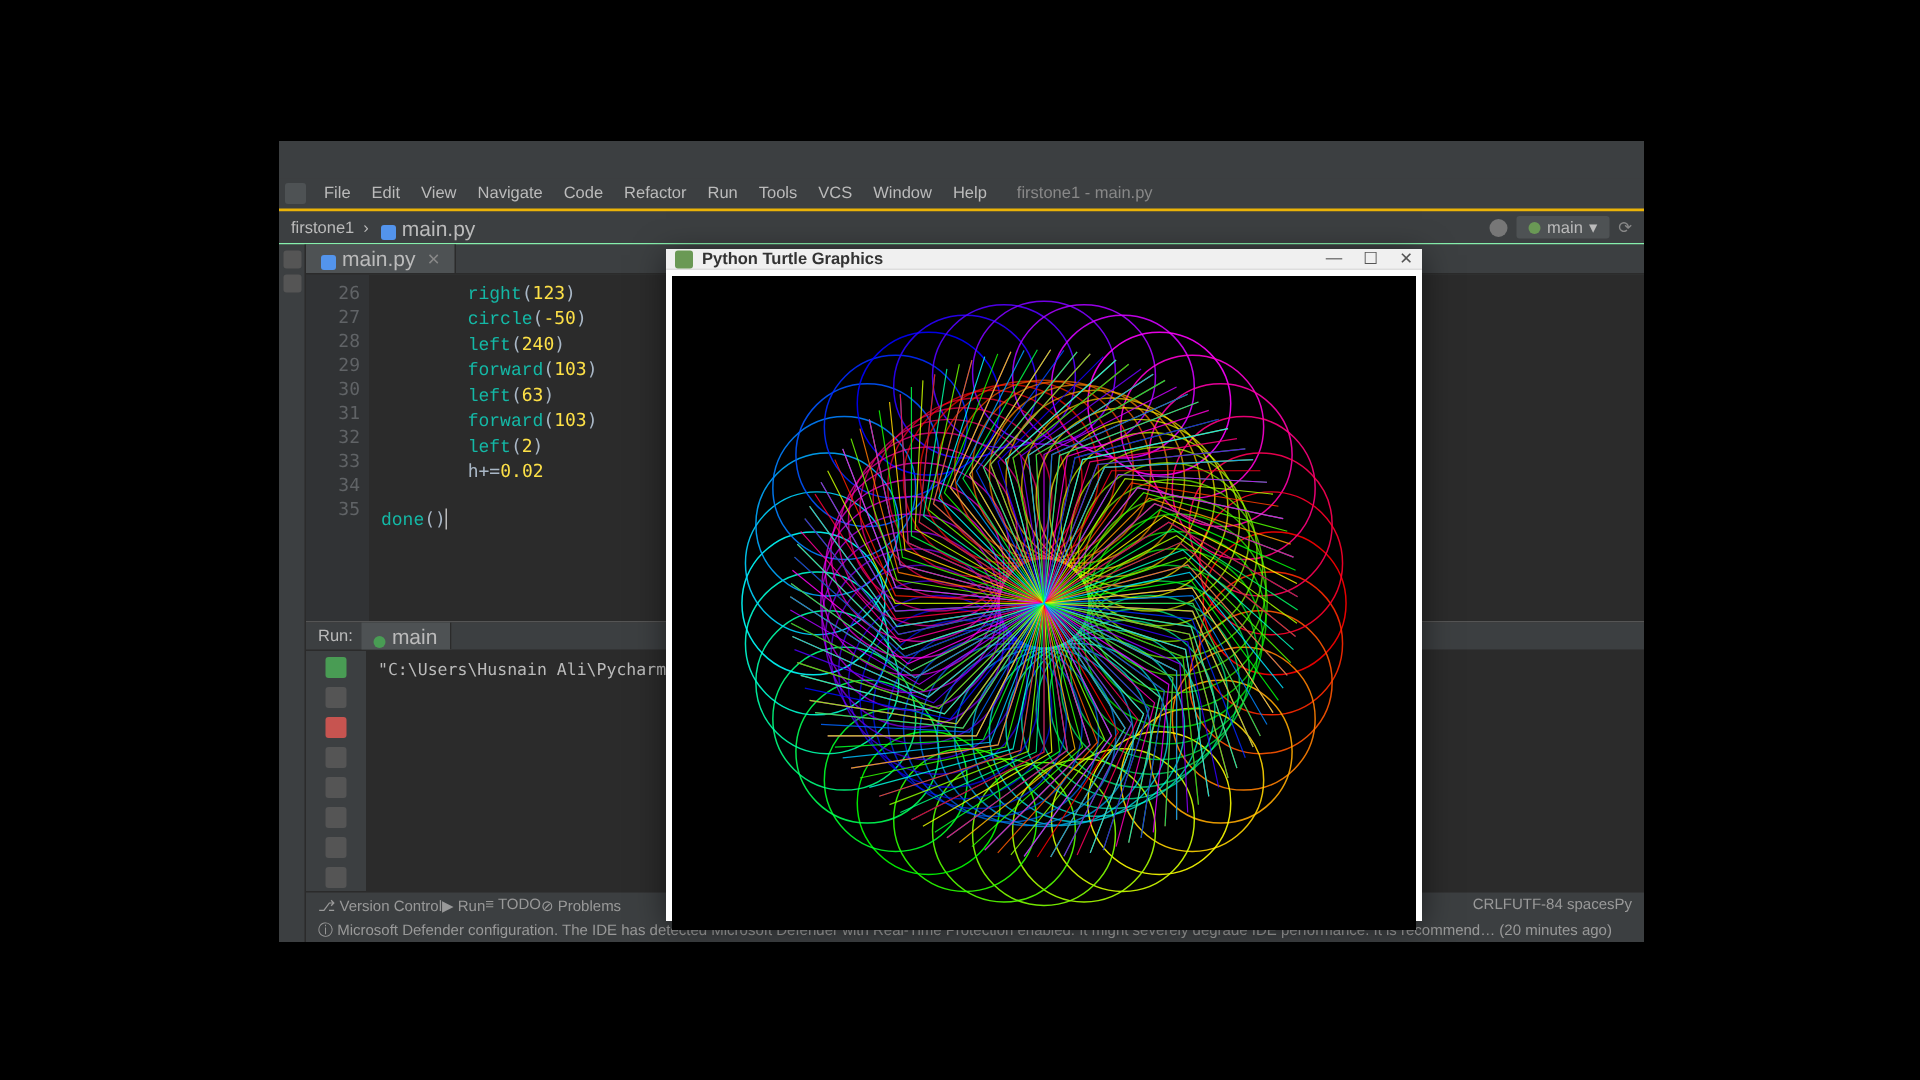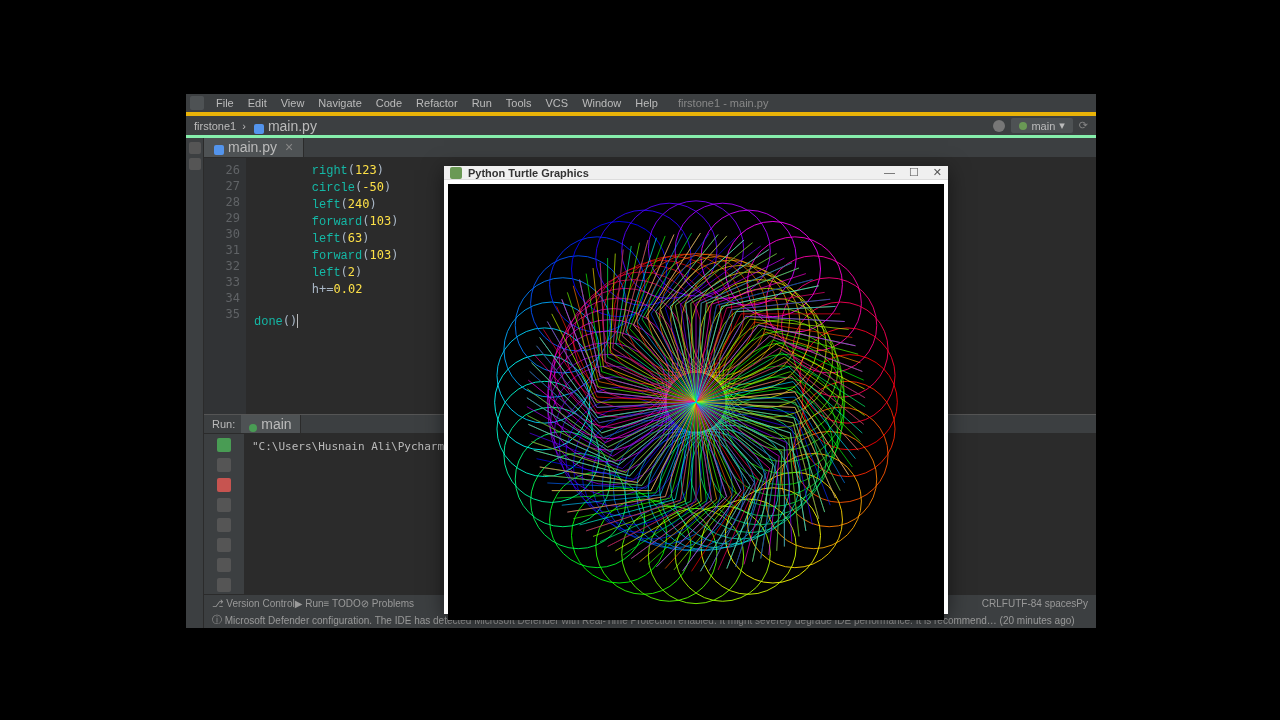--- a/index.html
+++ b/index.html
@@ -5,28 +5,28 @@
   * { box-sizing: border-box; margin: 0; padding: 0; }
   html, body { width: 1280px; height: 720px; background: #000; font-family: "Segoe UI", Arial, sans-serif; overflow: hidden; }
   .ide {
     position: absolute;
     left: 186px; top: 94px; width: 910px; height: 534px;
     background: #3c3f41; color: #bbbbbb; font-size: 11px;
     display: flex; flex-direction: column;
   }
   .menubar {
     height: 22px; background: #3c3f41; display: flex; align-items: center;
-    padding: 0 4px; gap: 2px; border-bottom: 4px solid #eab308;
+    padding: 0 4px; gap: 2px; border-bottom: 2px solid #eab308; margin-top: 25px;
   }
   .menubar .logo { width: 14px; height: 14px; background: #4e5254; border-radius: 2px; margin-right: 4px; }
   .menubar .mi { padding: 2px 6px; cursor: default; }
   .menubar .crumb { margin-left: 12px; color: #888; }
   .toolbar {
     height: 22px; background: #3c3f41; display: flex; align-items: center;
-    padding: 0 8px; gap: 0; border-bottom: 3px solid #86efac;
+    padding: 0 8px; gap: 0; border-bottom: 1px solid #86efac;
     justify-content: space-between;
   }
   .toolbar .left, .toolbar .right { display: flex; align-items: center; gap: 6px; }
   .toolbar .right .runcfg {
     background: #4e5254; padding: 1px 8px; border-radius: 2px;
     display: flex; align-items: center; gap: 4px;
   }
   .toolbar .right .dot { width: 8px; height: 8px; border-radius: 50%; background: #6a9955; }
   .main-row { flex: 1; display: flex; min-height: 0; }
   .leftgutter {

